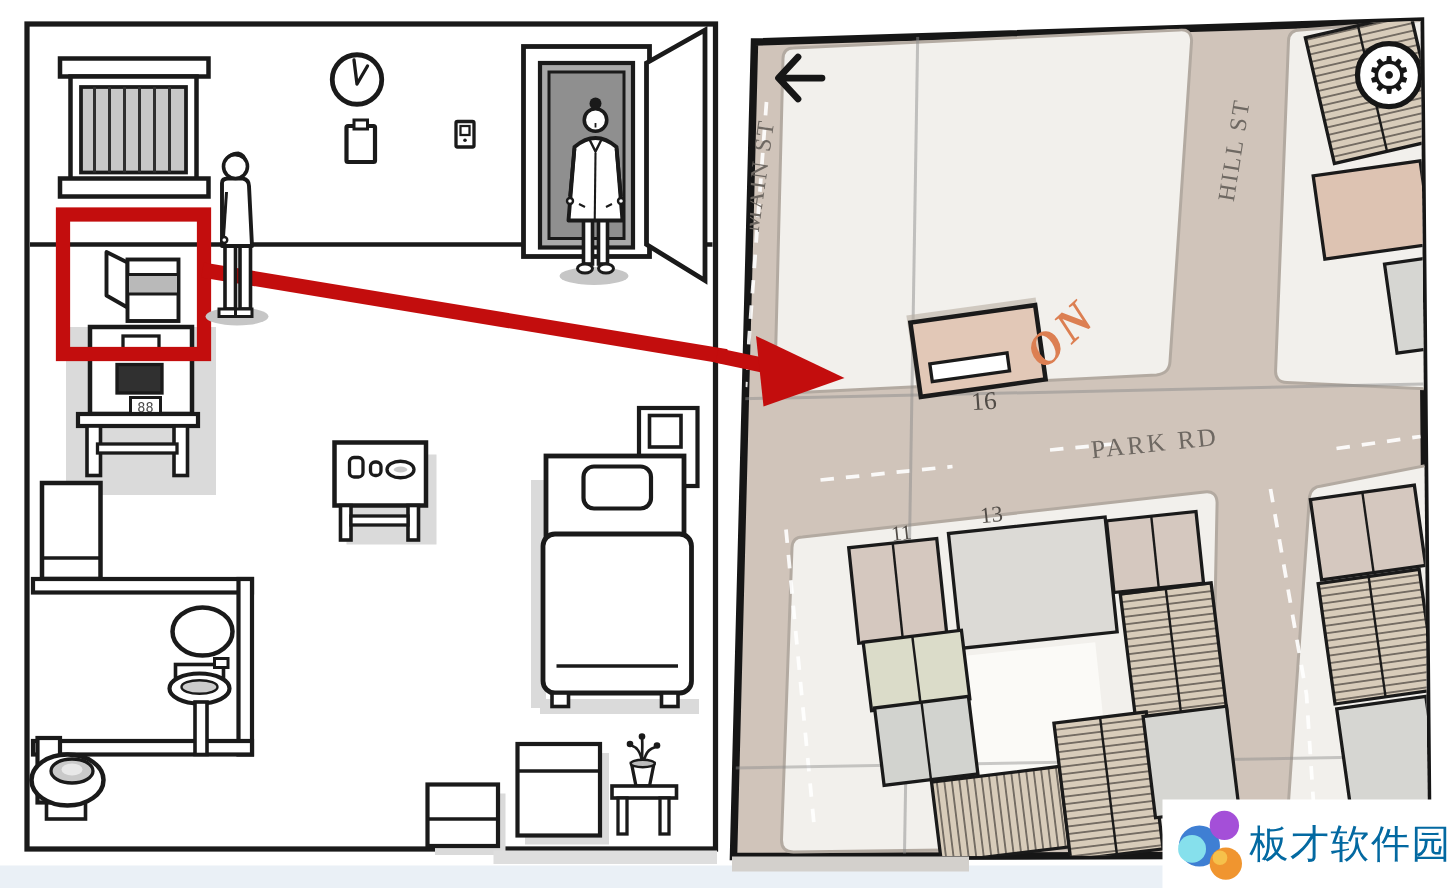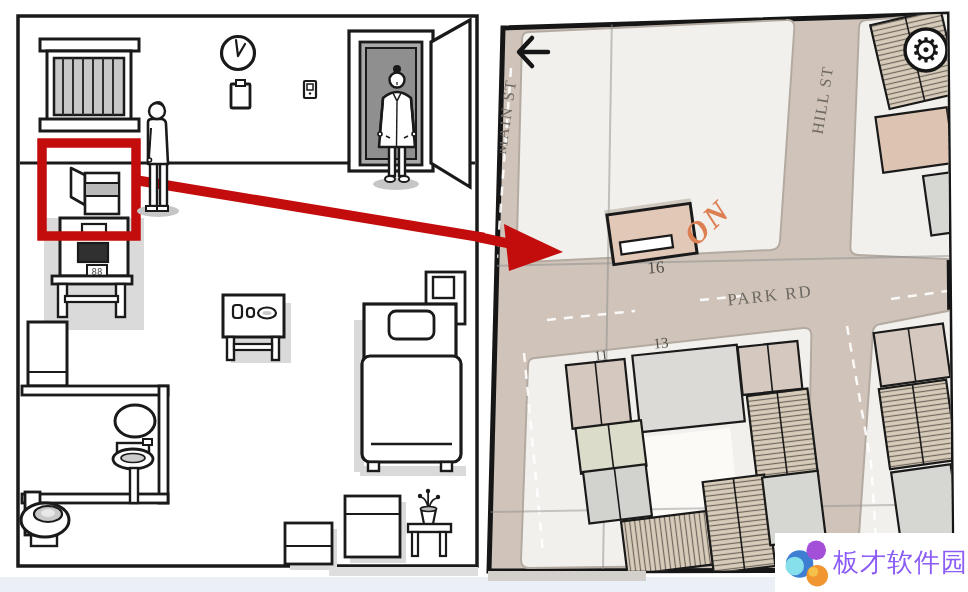--- a/index.html
+++ b/index.html
@@ -7,21 +7,21 @@
          font-family:"Liberation Sans","DejaVu Sans",sans-serif;}
   .abs{position:absolute;}
   #strip-bottom{left:0;top:577px;width:968px;height:15px;background:#eaf0f6;}
   #shadow-room{left:329px;top:567px;width:149px;height:9px;background:#dedede;}
   #shadow-map{left:488px;top:571px;width:158px;height:10px;background:#d3d0cc;}
   #room-svg{left:0;top:0;}
   #map-svg{left:485px;top:0;}
   #overlay-svg{left:0;top:0;pointer-events:none;}
   #watermark{left:775px;top:533px;width:193px;height:59px;background:#ffffff;
              display:flex;align-items:center;z-index:5;}
-  #watermark .wm-text{font-size:26px;color:#8b5cf6;letter-spacing:1px;margin-left:5px;
+  #watermark .wm-text{font-size:26px;color:#0369a1;letter-spacing:1px;margin-left:5px;
              font-family:"DejaVu Sans",sans-serif;white-space:nowrap;}
   svg text{user-select:none;}
 </style>
 </head>
 <body>
 
 <div id="stage">
 
   <div class="abs" id="strip-bottom"></div>
 

